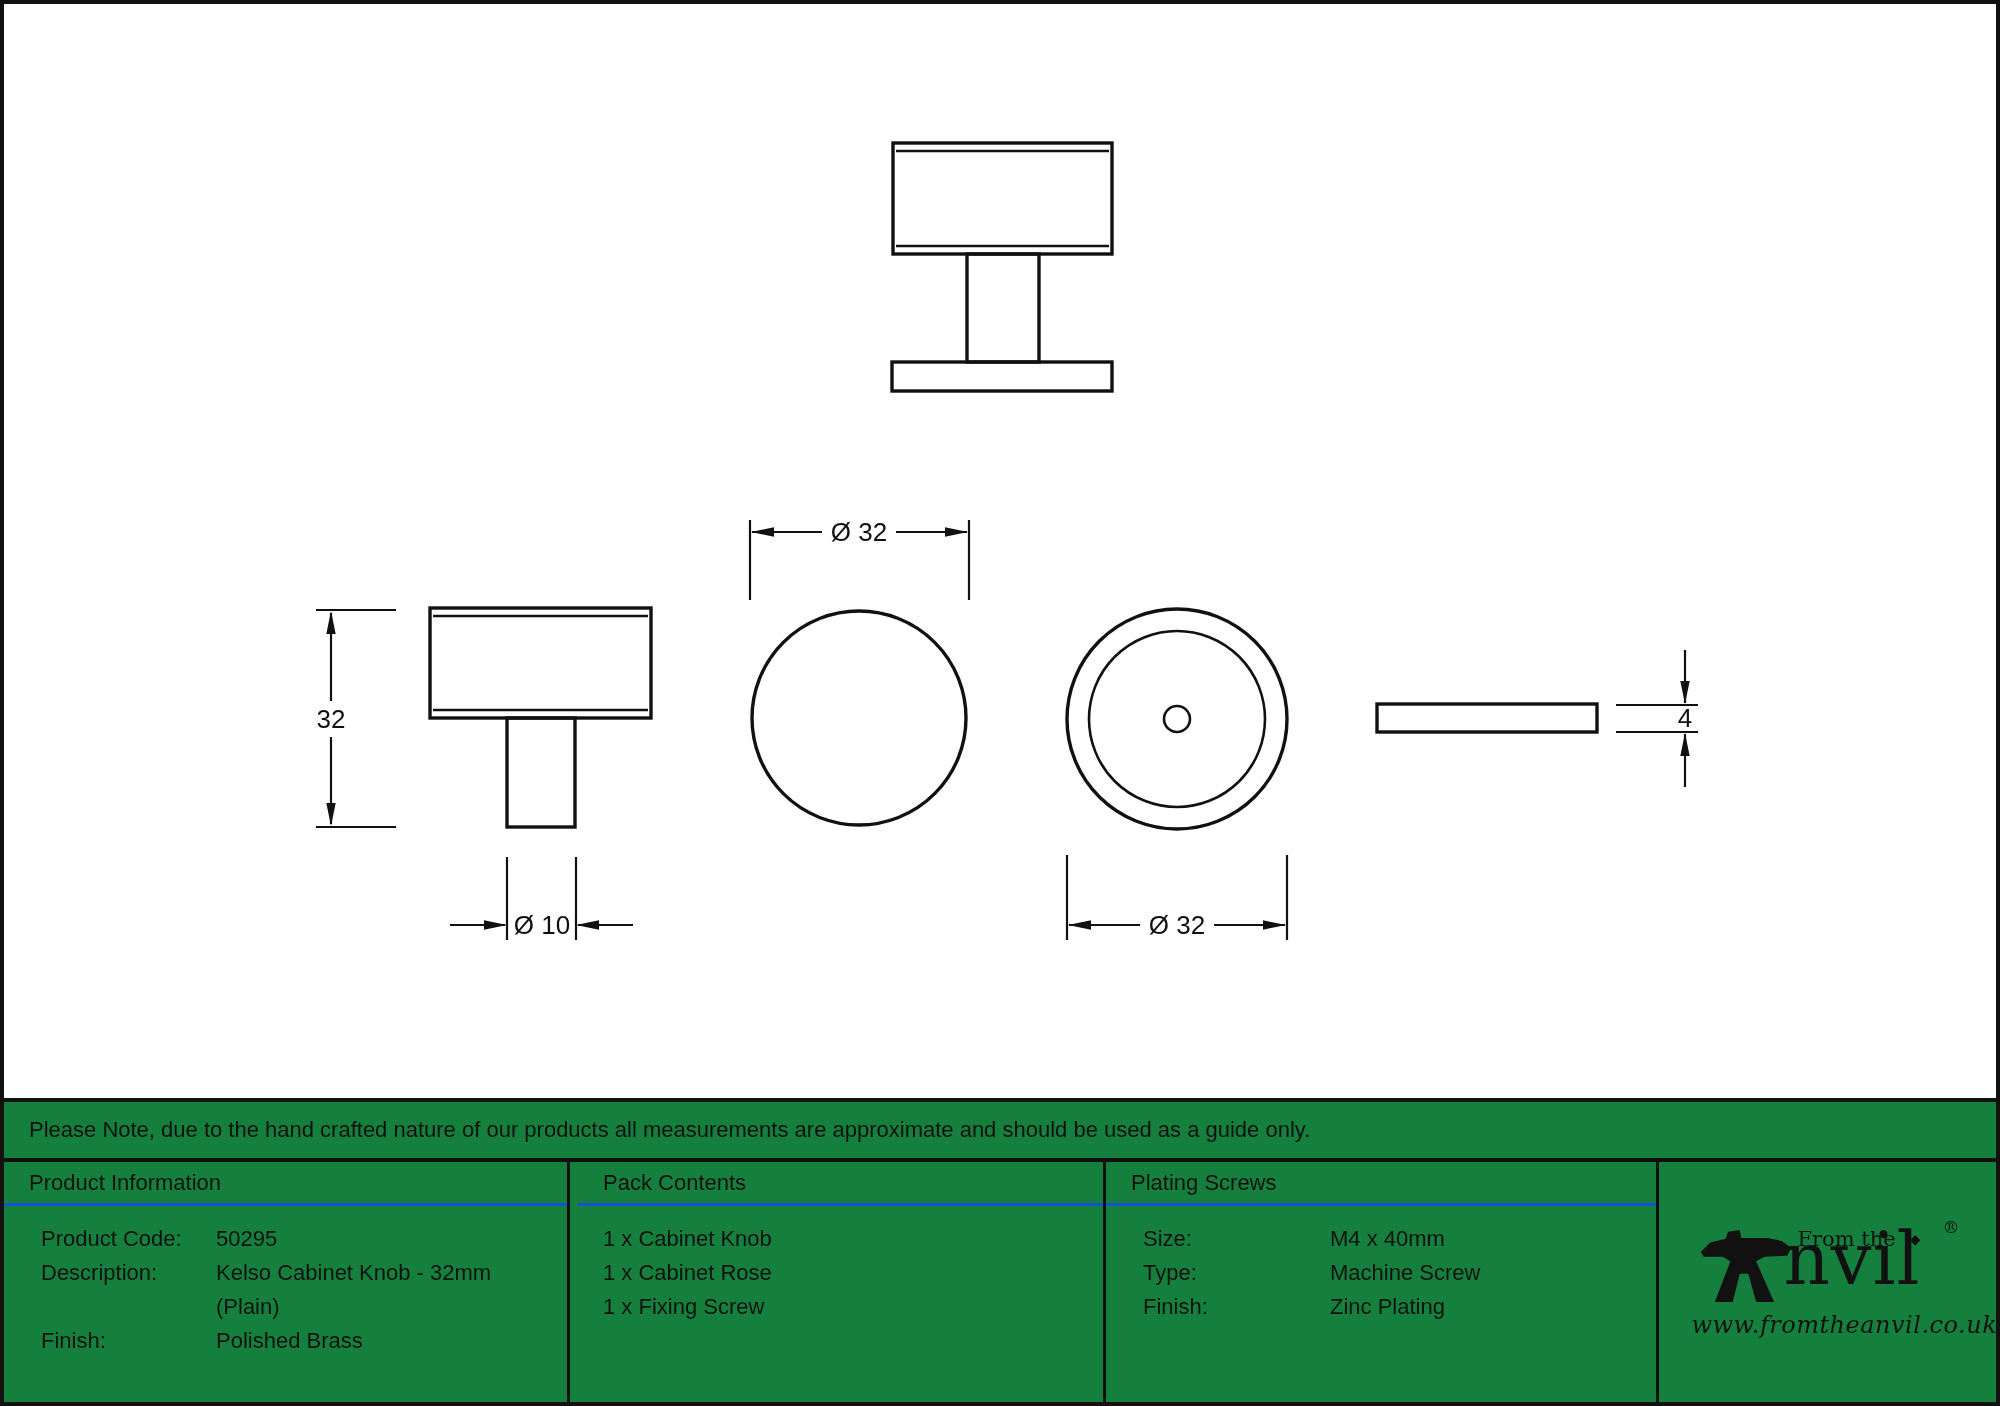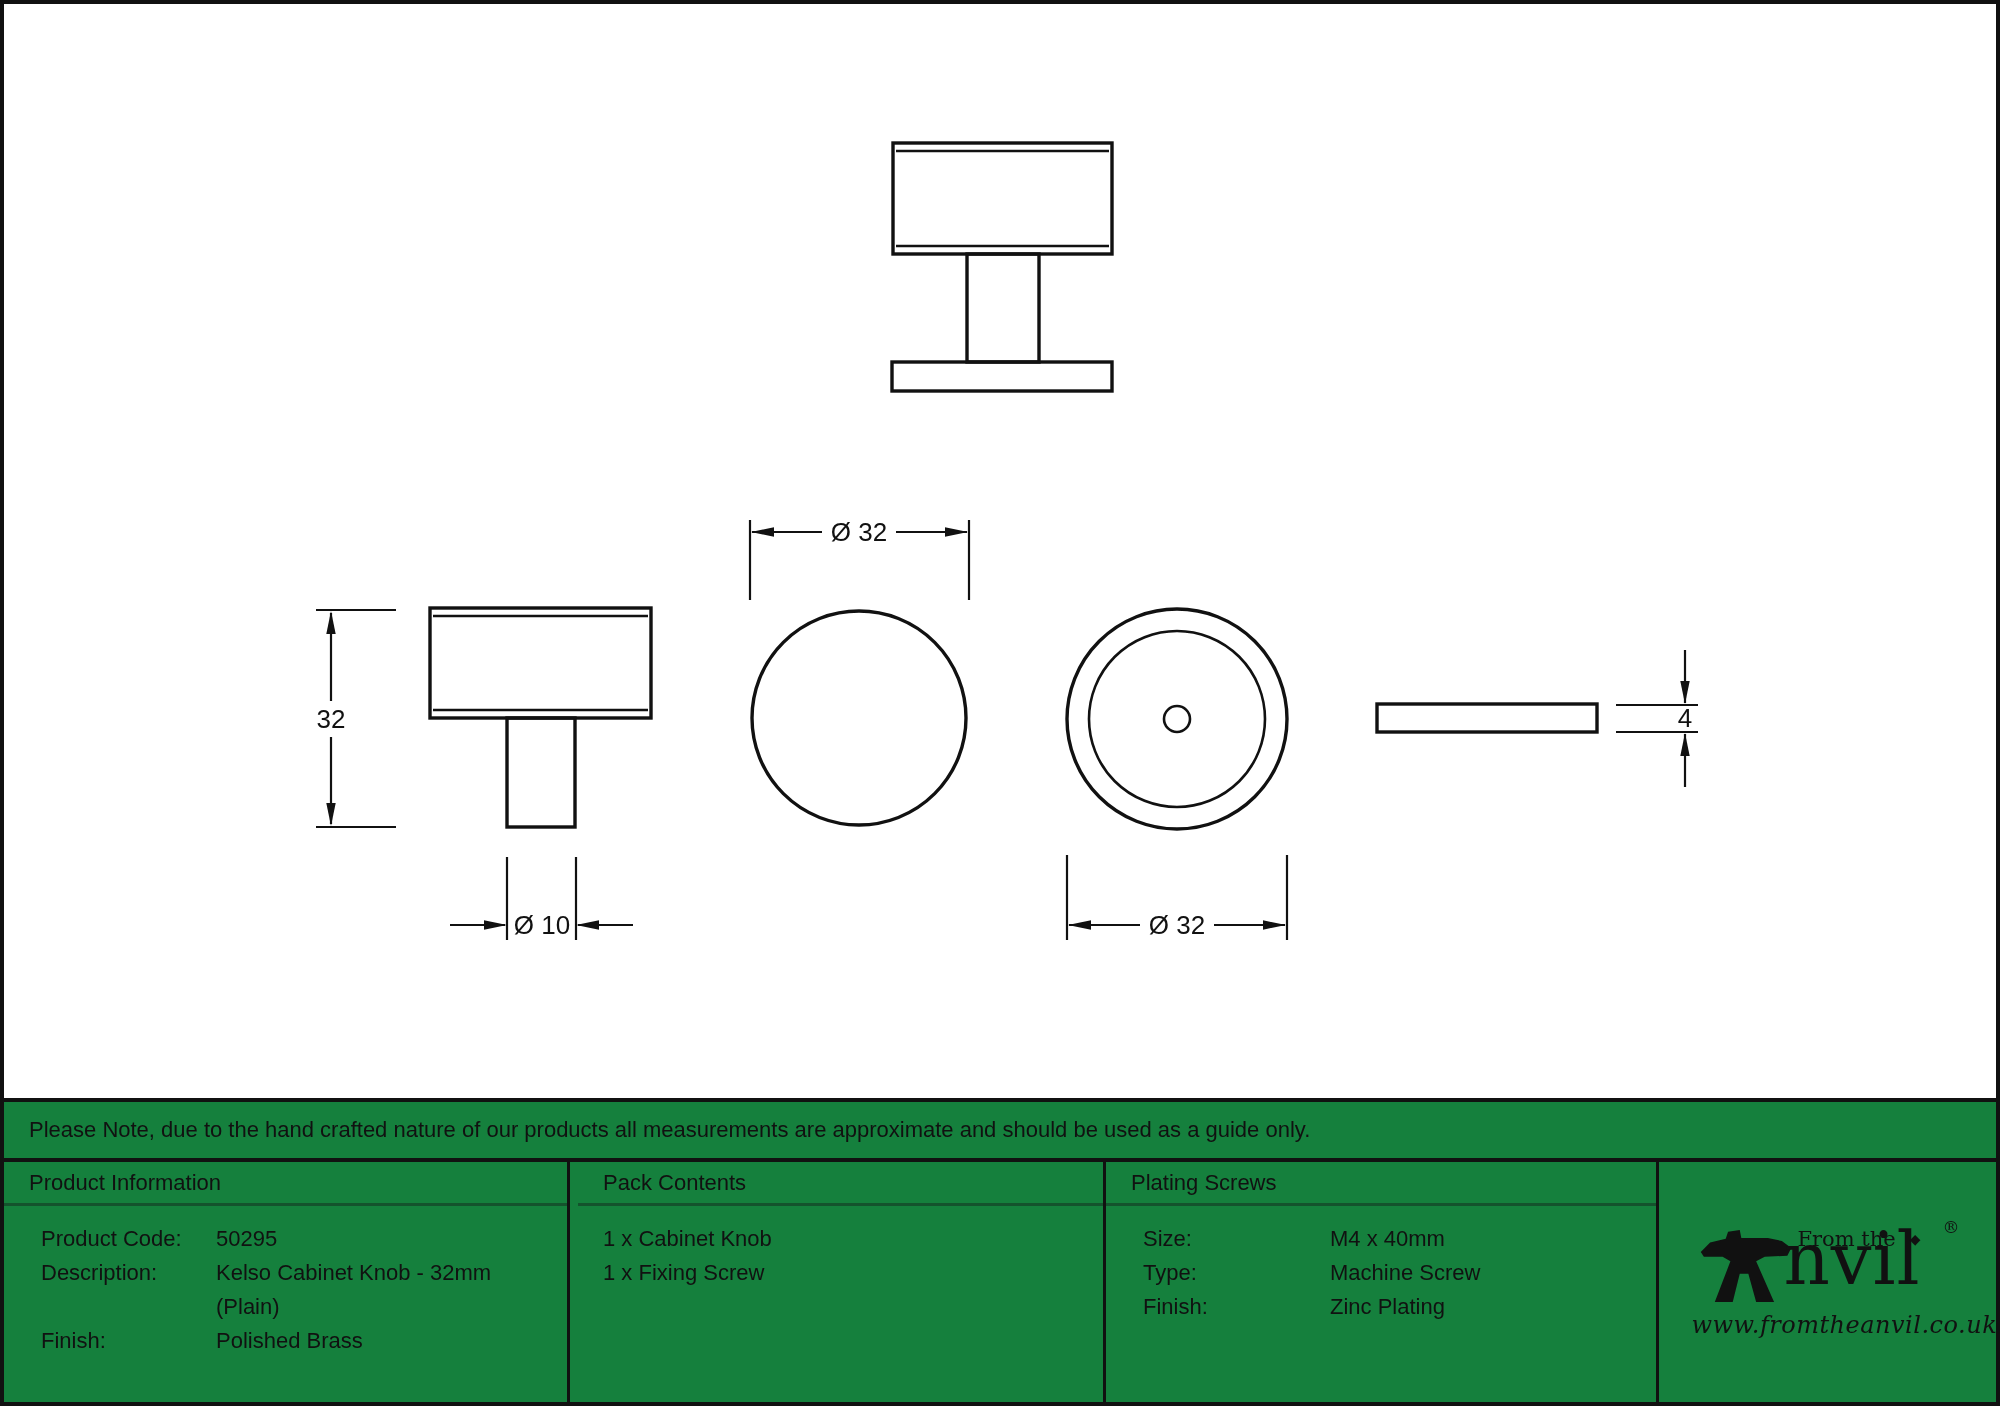--- a/index.html
+++ b/index.html
@@ -16,21 +16,21 @@
 
   
   .bottom{position:absolute;left:0;right:0;top:1094px;bottom:0;border-top:4px solid #111;display:flex;flex-direction:column;background:#15803d;}
   .note-row{height:56px;border-bottom:4px solid #111;display:flex;align-items:center;padding-left:25px;font-size:22px;flex:none;}
   .info-table{flex:1;display:flex;min-height:0;}
   .col{box-sizing:border-box;border-right:3px solid #111;display:flex;flex-direction:column;}
   .col-product{width:566px;}
   .col-pack{width:536px;padding-left:8px;}
   .col-fixing{width:553px;}
   .col-logo{flex:1;border-right:none;align-items:center;justify-content:center;}
-  .col-header{height:41px;flex:none;border-bottom:3px solid #14532d;display:flex;align-items:center;padding-left:25px;font-size:22px;}
+  .col-header{height:41px;flex:none;border-bottom:3px solid #1d4ed8;display:flex;align-items:center;padding-left:25px;font-size:22px;}
   .col-body{padding:16px 10px 0 25px;font-size:22px;line-height:34px;}
   .kv{display:grid;grid-template-columns:175px 1fr;}
   .col-fixing .kv{grid-template-columns:187px 1fr;}
   .kv span{white-space:pre-wrap;margin-left:12px;}
 
   
   .logo{position:relative;width:260px;height:118px;}
   .anvil-svg{position:absolute;left:0;top:4px;}
   .logo-rest{position:absolute;left:86px;top:-14px;font-family:"DejaVu Serif","Liberation Serif",serif;font-size:72px;line-height:100px;letter-spacing:1px;}
   .logo-top{position:absolute;left:100px;top:4px;font-family:"DejaVu Serif","Liberation Serif",serif;font-size:21px;display:flex;align-items:center;}
@@ -149,20 +149,21 @@
             <span>Finish:</span>
             <span>Polished Brass</span>
           </div>
         </div>
       </div>
 
       <div class="col col-pack">
         <div class="col-header">Pack Contents</div>
         <div class="col-body">
           <div class="pack-line">1 x Cabinet Knob</div>
+          <div class="pack-line">1 x Cabinet Rose</div>
           <div class="pack-line">1 x Fixing Screw</div>
         </div>
       </div>
 
       <div class="col col-fixing">
         <div class="col-header">Plating Screws</div>
         <div class="col-body">
           <div class="kv">
             <span>Size:</span>
             <span>M4 x 40mm</span>

